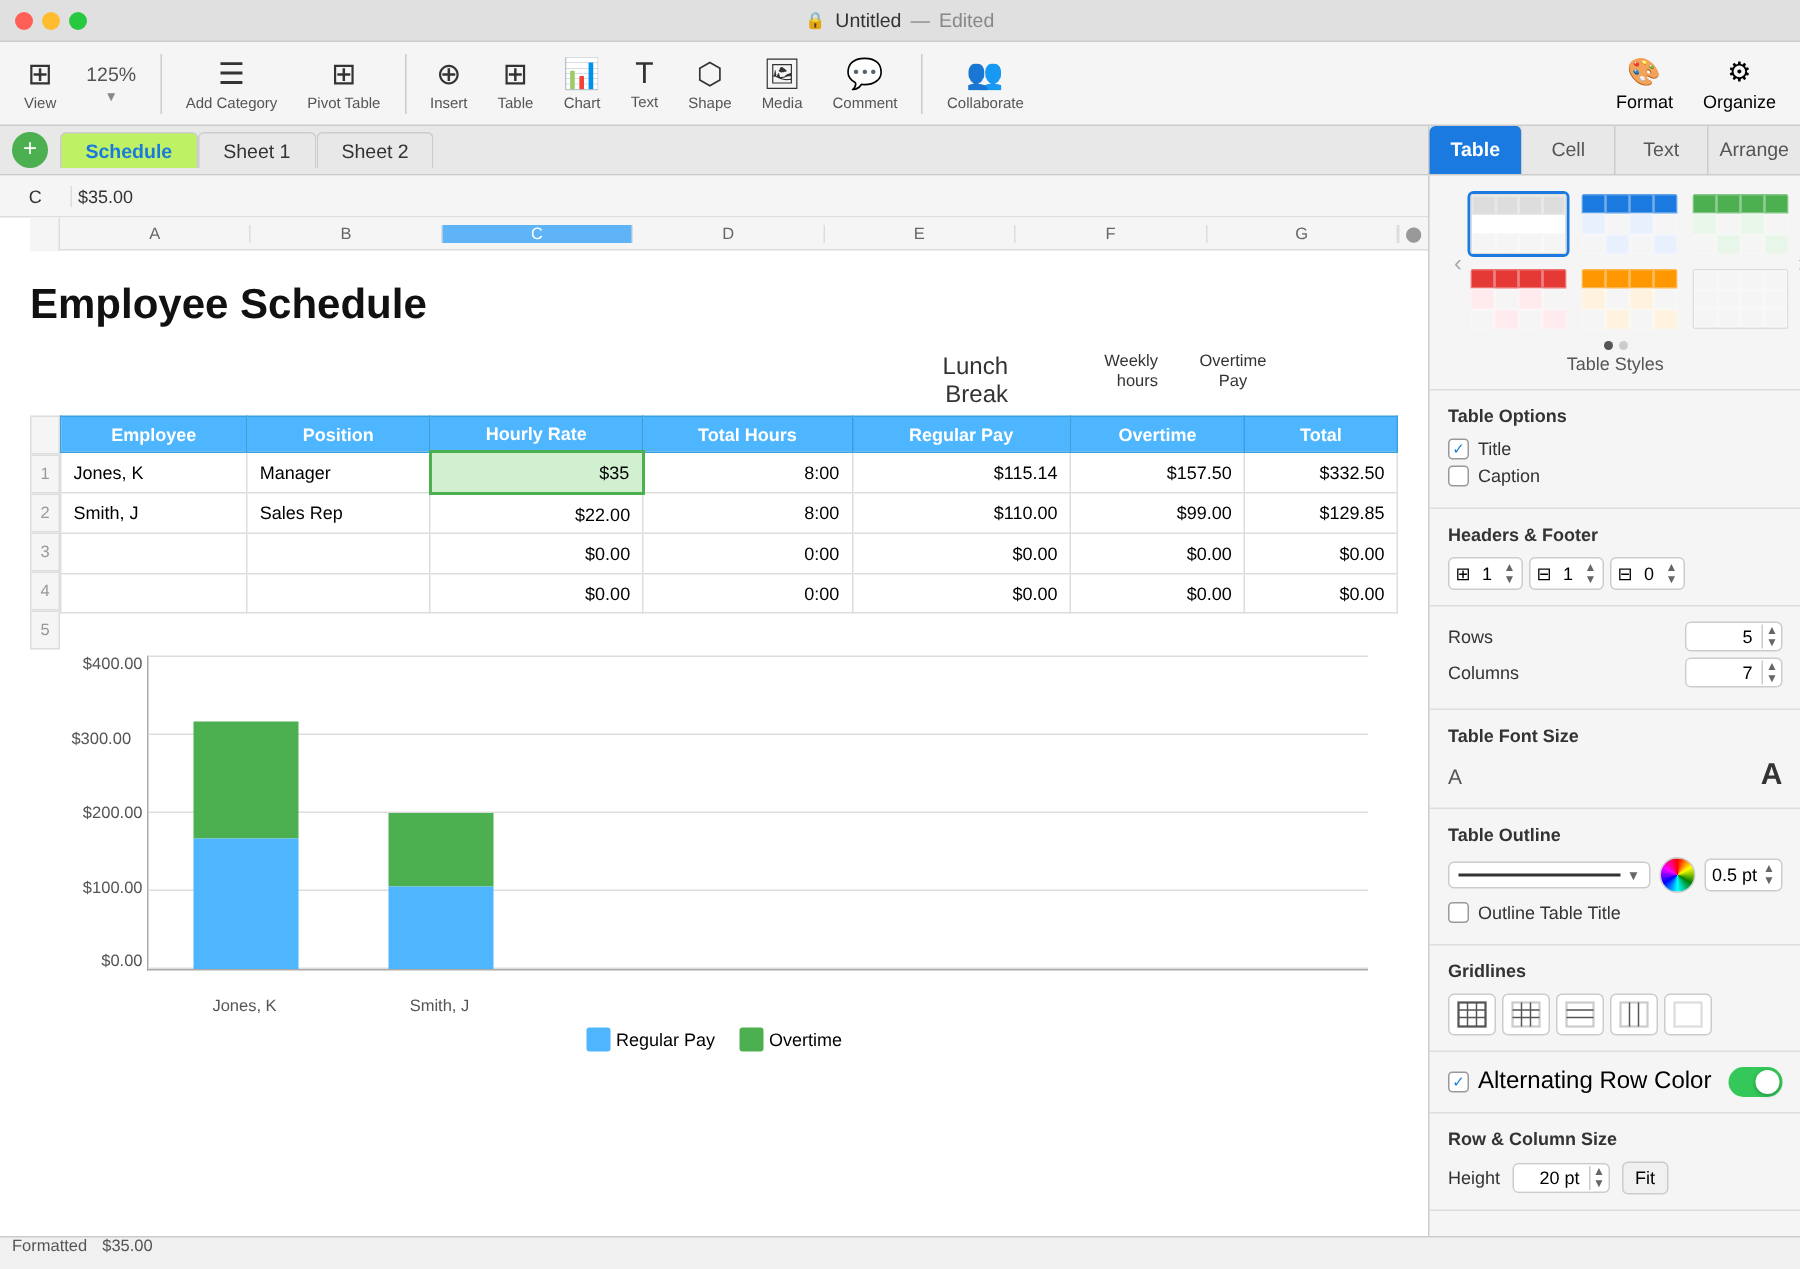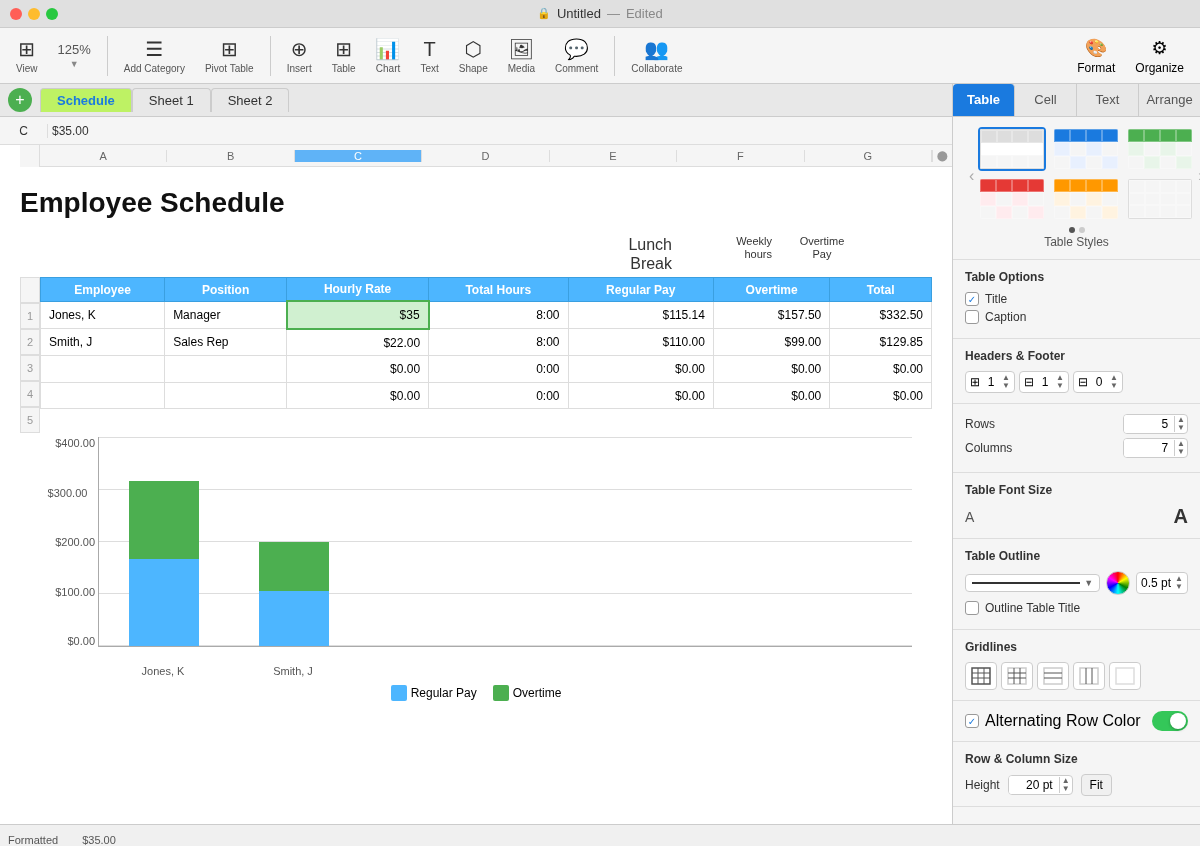--- a/index.html
+++ b/index.html
@@ -61,21 +61,21 @@
     .chart-legend-item { display: flex; align-items: center; gap: 4px; font-size: 12px; }
     .chart-legend-color { width: 16px; height: 16px; border-radius: 2px; }
 
     
     .signin-table { width: 100%; border-collapse: collapse; font-size: 12px; }
     .signin-table th { background: #4db6ff; color: white; padding: 6px 8px; border: 1px solid #3a9fe0; text-align: center; font-weight: 600; }
     .signin-table td { padding: 5px 8px; border: 1px solid #ddd; text-align: center; }
     .signin-table td.left { text-align: left; font-weight: bold; }
 
     
-    .status-bar { height: 22px; background: #f0f0f0; border-top: 1px solid #ccc; display: flex; align-items: flex-end; padding: 0 8px; font-size: 11px; color: #555; gap: 24px; }
+    .status-bar { height: 22px; background: #f0f0f0; border-top: 1px solid #ccc; display: flex; align-items: flex-start; padding: 0 8px; font-size: 11px; color: #555; gap: 10px; }
 
     
     .right-panel { width: 248px; background: #f5f5f5; border-left: 1px solid #ccc; display: flex; flex-direction: column; overflow-y: auto; }
     .panel-tab { flex: 1; text-align: center; padding: 8px 4px; font-size: 13px; cursor: pointer; color: #555; border-right: 1px solid #ccc; }
     .panel-tab.active { background: #1a7adf; color: white; font-weight: 600; border-radius: 4px 4px 0 0; }
     .panel-tab:last-child { border-right: none; }
 
     .panel-section { padding: 10px 12px; border-bottom: 1px solid #ddd; }
     .panel-section-title { font-size: 12px; font-weight: 600; color: #333; margin-bottom: 8px; }
 

